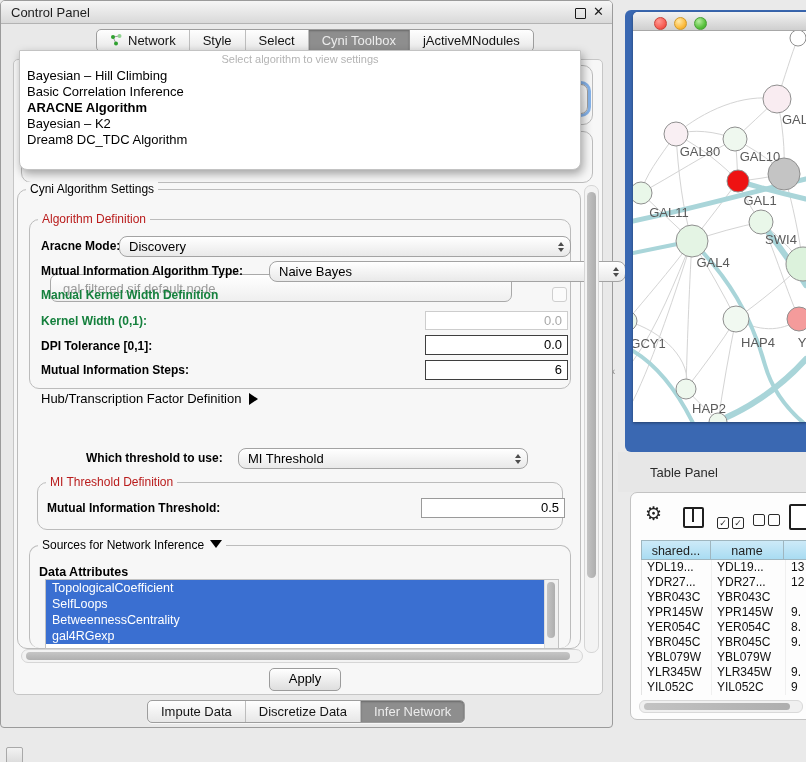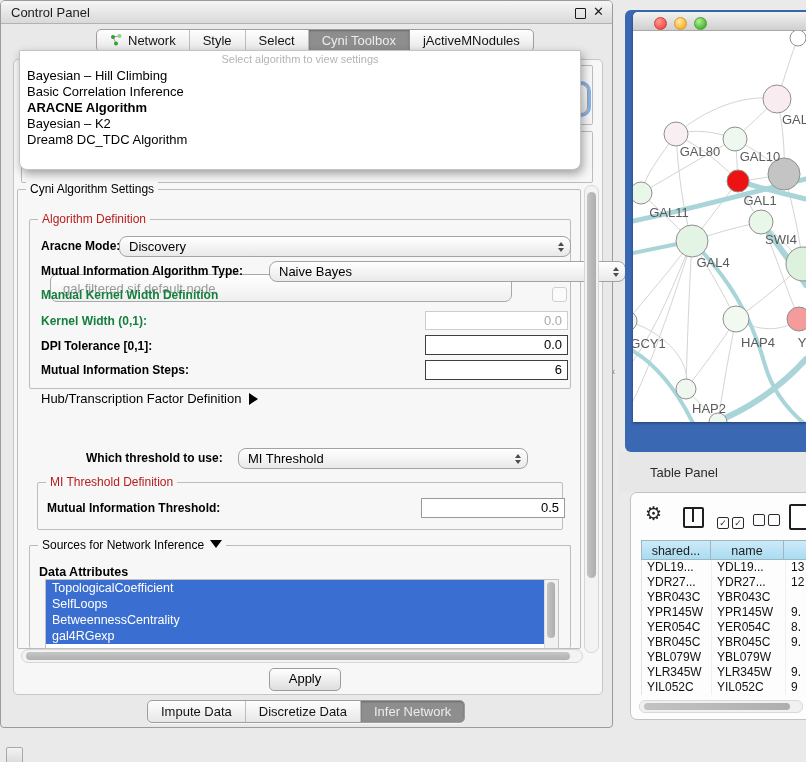--- a/index.html
+++ b/index.html
@@ -21,21 +21,21 @@
   .seg:first-child{border-radius:4px 0 0 4px;}
   .seg.last{border-radius:0 4px 4px 0;}
   .seg.sel{background:#8e8e8e;color:#ececec;border-right-color:#8e8e8e;box-shadow:inset 0 1px 2px rgba(0,0,0,.25);}
   #top-tabs{left:95px;top:28px;}
   #bottom-tabs{left:146px;top:699px;}
 
   
   #main-panel{left:12px;top:58px;width:588px;height:634px;background:#f7f7f7;border:1px solid #c6c6c6;border-radius:5px;}
 
   
-  .gbox{border:1px solid #bcbcbc;border-radius:2px;}
+  .gbox{border:1px solid #bcbcbc;border-radius:10px;}
   #frag-a{left:20px;top:64px;width:570px;height:58px;}
   #frag-combo-a{left:28px;top:82px;width:556px;height:28px;border:1px solid #9f9f9f;border-radius:7px;background:linear-gradient(#fff,#ededed);box-shadow:0 0 0 3px #86b3ea;}
   #frag-b{left:20px;top:130px;width:570px;height:50px;}
   #frag-combo-b{left:28px;top:142px;width:462px;height:28px;border:1px solid #a9a9a9;border-radius:7px;background:linear-gradient(#fff,#efefef);font-size:13px;color:#9a9a9a;line-height:28px;padding-left:12px;box-sizing:border-box;}
 
   
   #algo-popup{left:18px;top:49px;width:560px;height:118px;background:#fff;border:1px solid #c3c3c3;border-radius:1px 1px 8px 8px;box-shadow:2px 4px 10px rgba(0,0,0,.35);z-index:30;}
   #algo-placeholder{height:17px;line-height:17px;text-align:center;color:#b4b4b4;font-size:11px;}
   .popt{height:16px;line-height:16px;padding-left:7px;font-size:13px;color:#000;}
   .popt.bold{font-weight:bold;}

